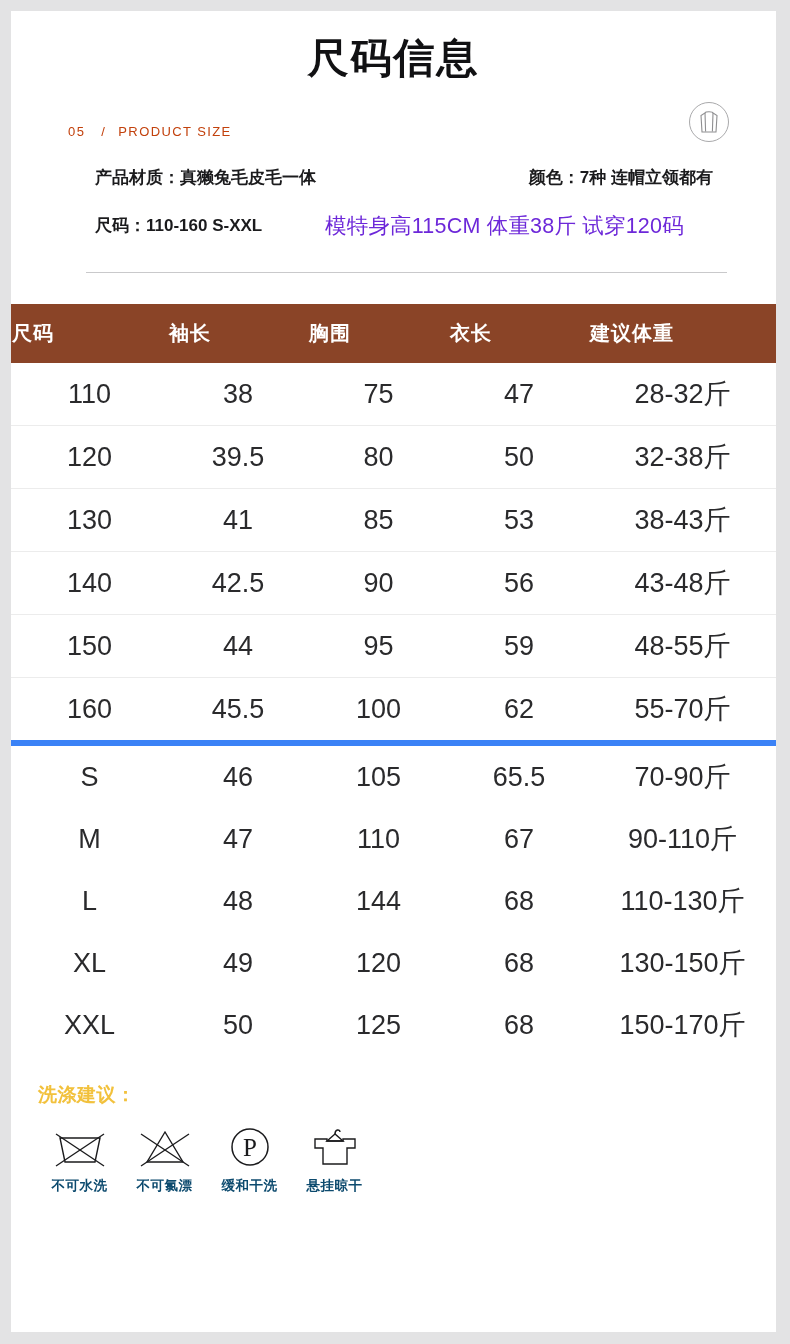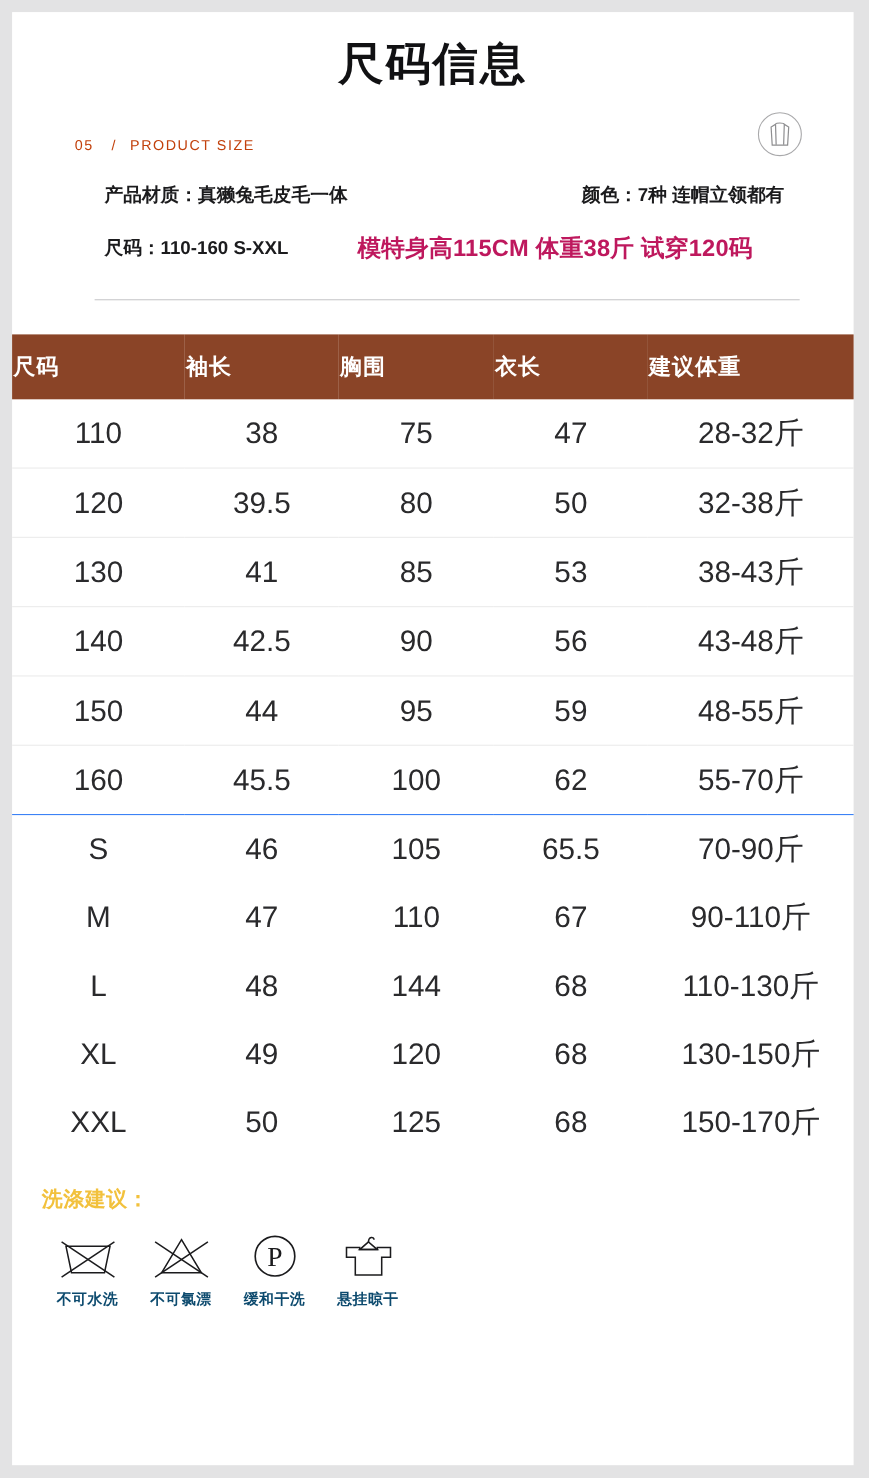--- a/index.html
+++ b/index.html
@@ -88,22 +88,22 @@
     font-size: 17px;
     font-weight: 700;
     color: #1b1b1d;
     white-space: nowrap;
   }
   .meta-highlight {
     position: absolute;
     left: 230px;
     top: -3px;
     font-size: 21.5px;
-    font-weight: 700;
-    color: #be185d;
+    font-weight: 400;
+    color: #6d28d9;
     white-space: nowrap;
     letter-spacing: 0.2px;
   }
   .divider {
     margin: 10px 49px 0 75px;
     height: 1px;
     background: #c9c9cb;
   }
 
   
@@ -128,21 +128,21 @@
     font-size: 27px;
     color: #2a2a2c;
     height: 60px;
     vertical-align: middle;
     font-weight: 400;
   }
   .size-table tbody tr.sep td {
     border-bottom: 1px solid #ececec;
   }
   .size-table tbody tr.sep-faint td {
-    border-bottom: 1px solid #3b82f6;
+    border-bottom: 6px solid #3b82f6;
   }
   .col-size   { width: 157px; }
   .col-sleeve { width: 140px; }
   .col-bust   { width: 141px; }
   .col-length { width: 140px; }
   .col-weight { width: 187px; }
 
   
   .care {
     position: relative;

